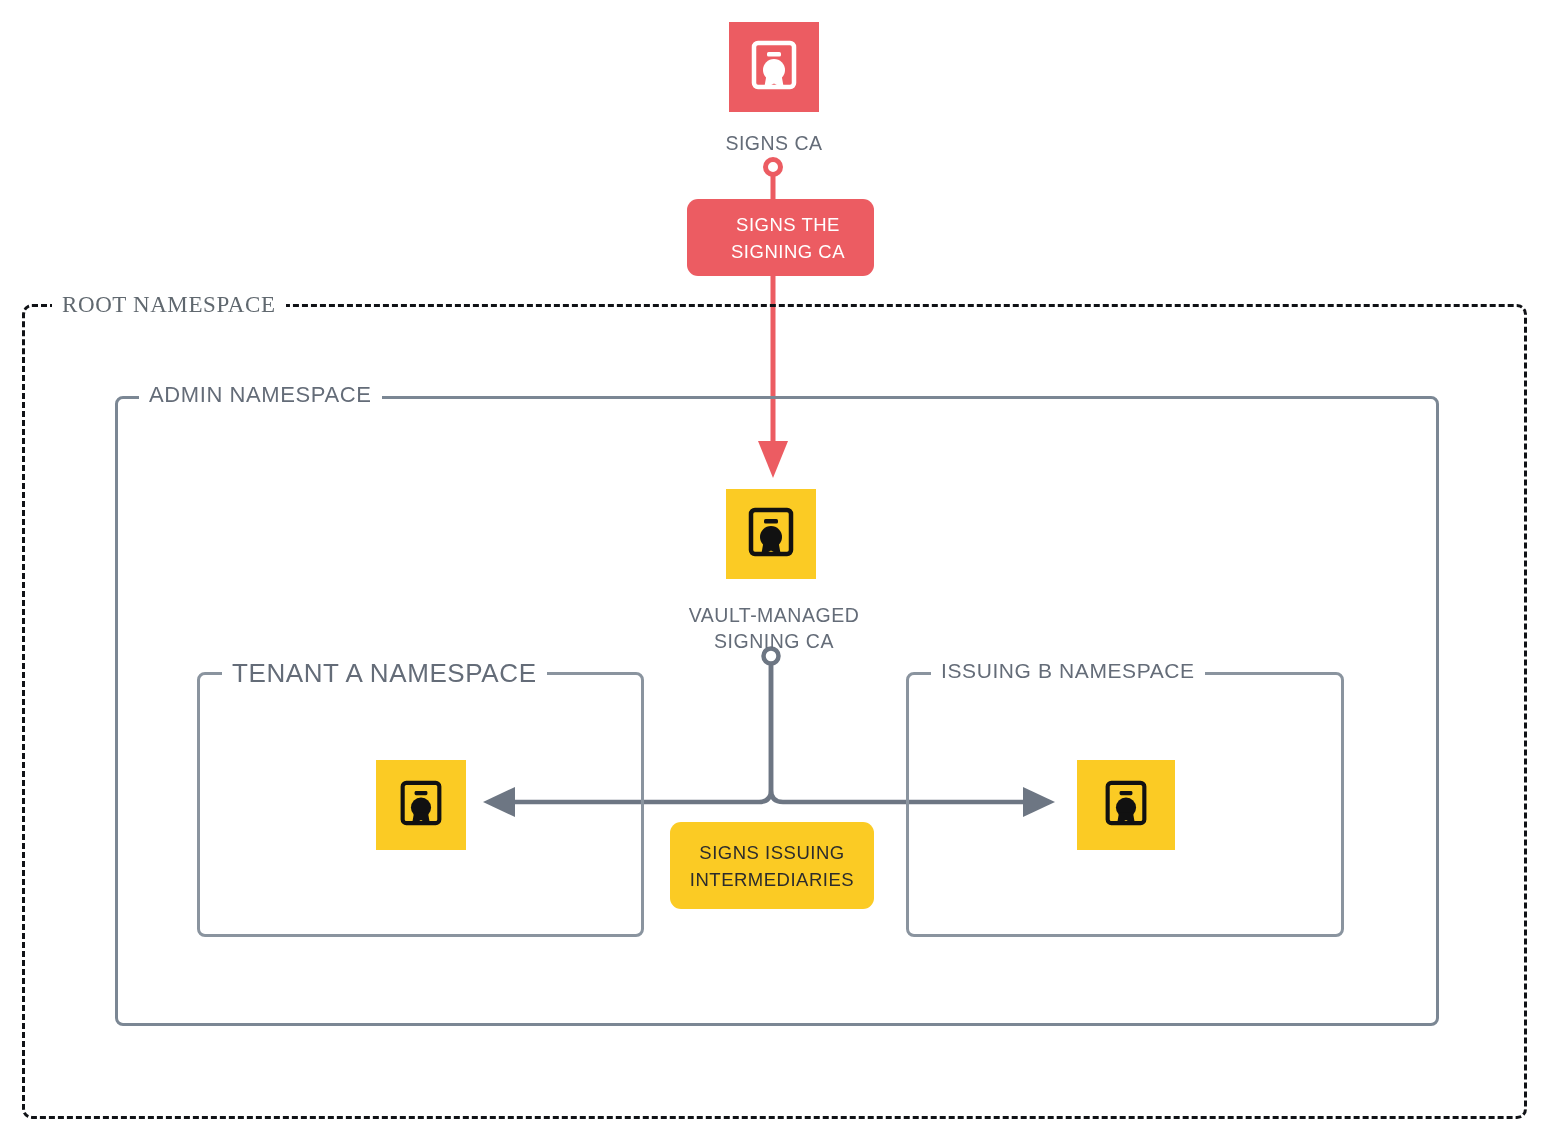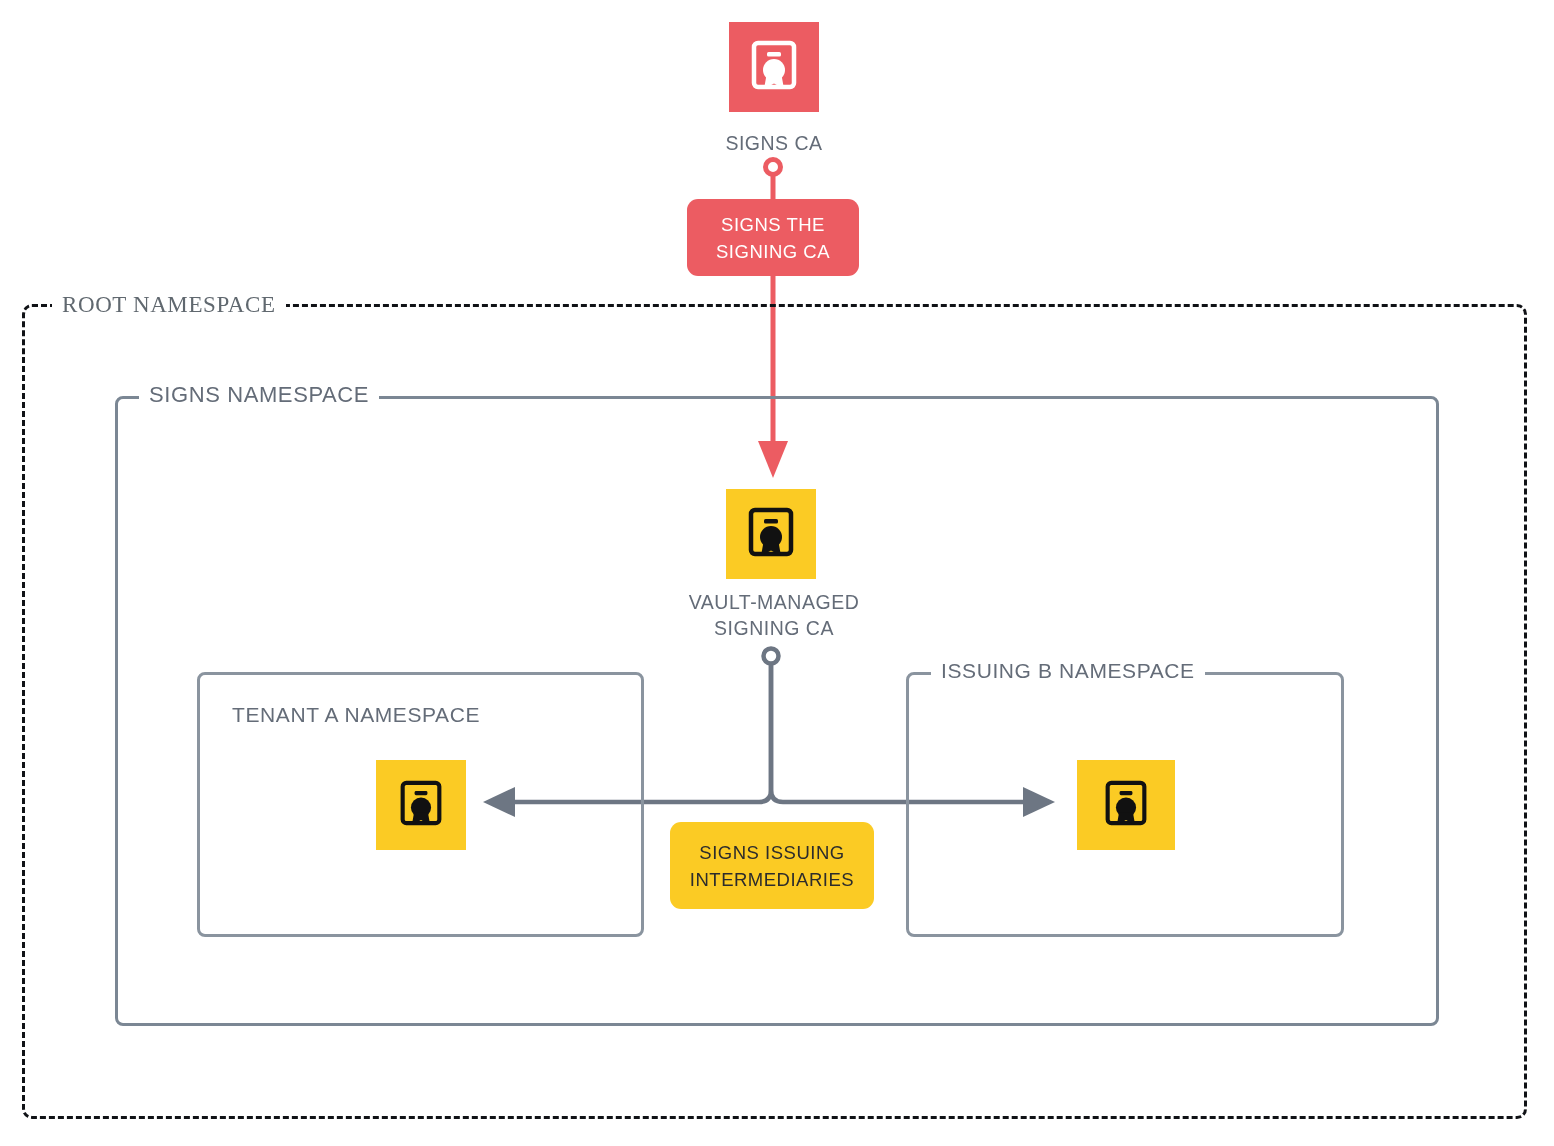--- a/index.html
+++ b/index.html
@@ -76,22 +76,21 @@
     font-family: Liberation Serif, serif;
   }
   .ns-label-admin {
     left: 139px;
     top: 384px;
     font-size: 22px;
   }
   .ns-label-tenant-a {
     left: 222px;
     top: 660px;
-    font-size: 21px;
-    margin-top: 44px;
+    font-size: 26px;
   }
   .ns-label-tenant-b {
     left: 931px;
     top: 660px;
     font-size: 21px;
   }
 
   
   .node {
     position: absolute;
@@ -137,21 +136,21 @@
     letter-spacing: 0.5px;
     white-space: pre-line;
   }
   .caption-root-ca {
     left: 654px;
     top: 130px;
     width: 240px;
   }
   .caption-signing-ca {
     left: 654px;
-    top: 589px;
+    top: 602px;
     width: 240px;
   }
 
   
   .badge {
     position: absolute;
     display: flex;
     align-items: center;
     justify-content: center;
     text-align: center;
@@ -161,20 +160,21 @@
     letter-spacing: 0.5px;
     white-space: pre-line;
   }
   .badge-signs-signing-ca {
     left: 687px;
     top: 199px;
     width: 172px;
     height: 77px;
     background: #ec5c62;
     color: #ffffff;
+    padding-left: 15px;
   }
   .badge-signs-issuing {
     left: 670px;
     top: 822px;
     width: 204px;
     height: 87px;
     background: #fbcb24;
     color: #2c2c2c;
     text-align: center;
   }
@@ -206,21 +206,21 @@
     <polygon points="483,802 515,787 515,817" fill="#6d7683"></polygon>
     <polygon points="1055,802 1023,787 1023,817" fill="#6d7683"></polygon>
   </svg>
 
   <div class="ns ns-root"></div>
   <div class="ns ns-admin"></div>
   <div class="ns ns-tenant-a"></div>
   <div class="ns ns-tenant-b"></div>
 
   <div class="ns-label ns-label-root">ROOT NAMESPACE</div>
-  <div class="ns-label ns-label-admin">SIGNS NAMESPACE</div>
+  <div class="ns-label ns-label-admin">ADMIN NAMESPACE</div>
   <div class="ns-label ns-label-tenant-a">TENANT A NAMESPACE</div>
   <div class="ns-label ns-label-tenant-b">ISSUING B NAMESPACE</div>
 
   <div class="node node-root-ca">
     <span>
       <svg width="48" height="52" viewBox="0 0 48 52" aria-hidden="true">
         <path d="M8 4 h32 a4 4 0 0 1 4 4 v36 a4 4 0 0 1 -4 4 h-32 a4 4 0 0 1 -4 -4 v-36 a4 4 0 0 1 4 -4 z" fill="none" stroke="#ffffff" stroke-width="4.5"></path>
         <rect x="17" y="13" width="14" height="4.5" rx="1.6" fill="#ffffff"></rect>
         <circle cx="24" cy="31" r="11" fill="#ffffff"></circle>
         <path d="M16.5 36 L14 50 L24 44.5 L34 50 L31.5 36 Z" fill="#ffffff"></path>

